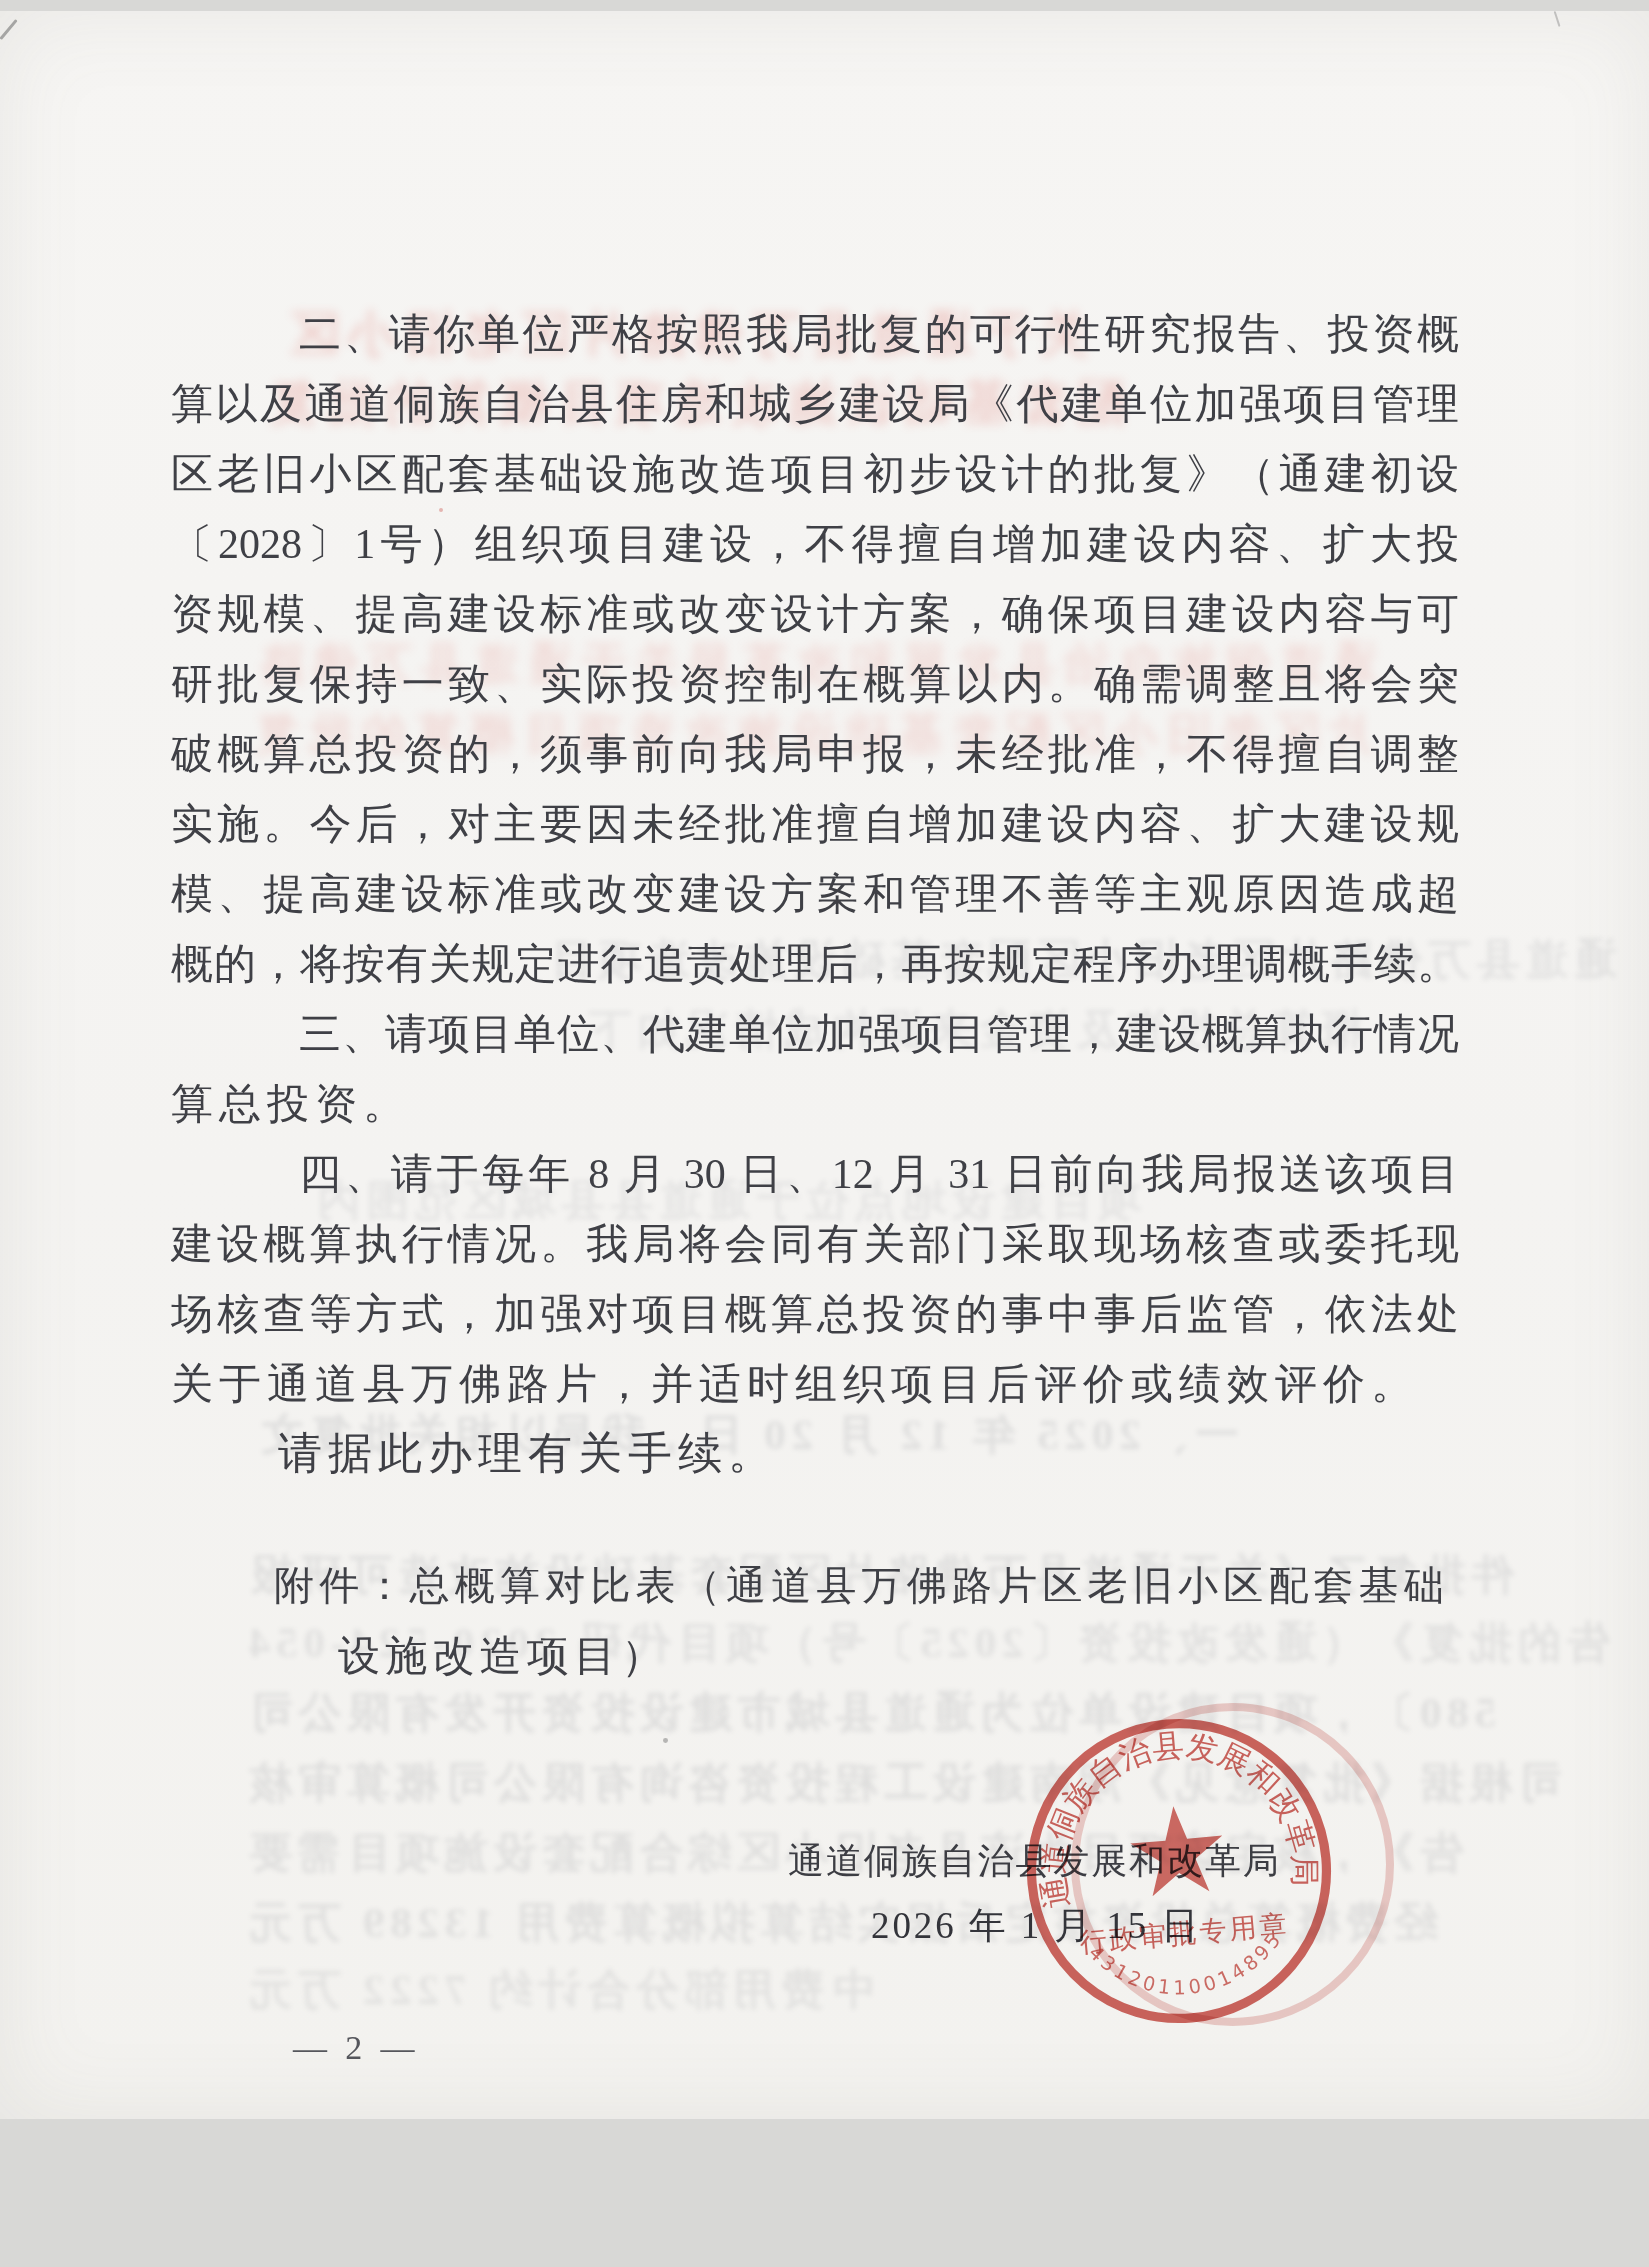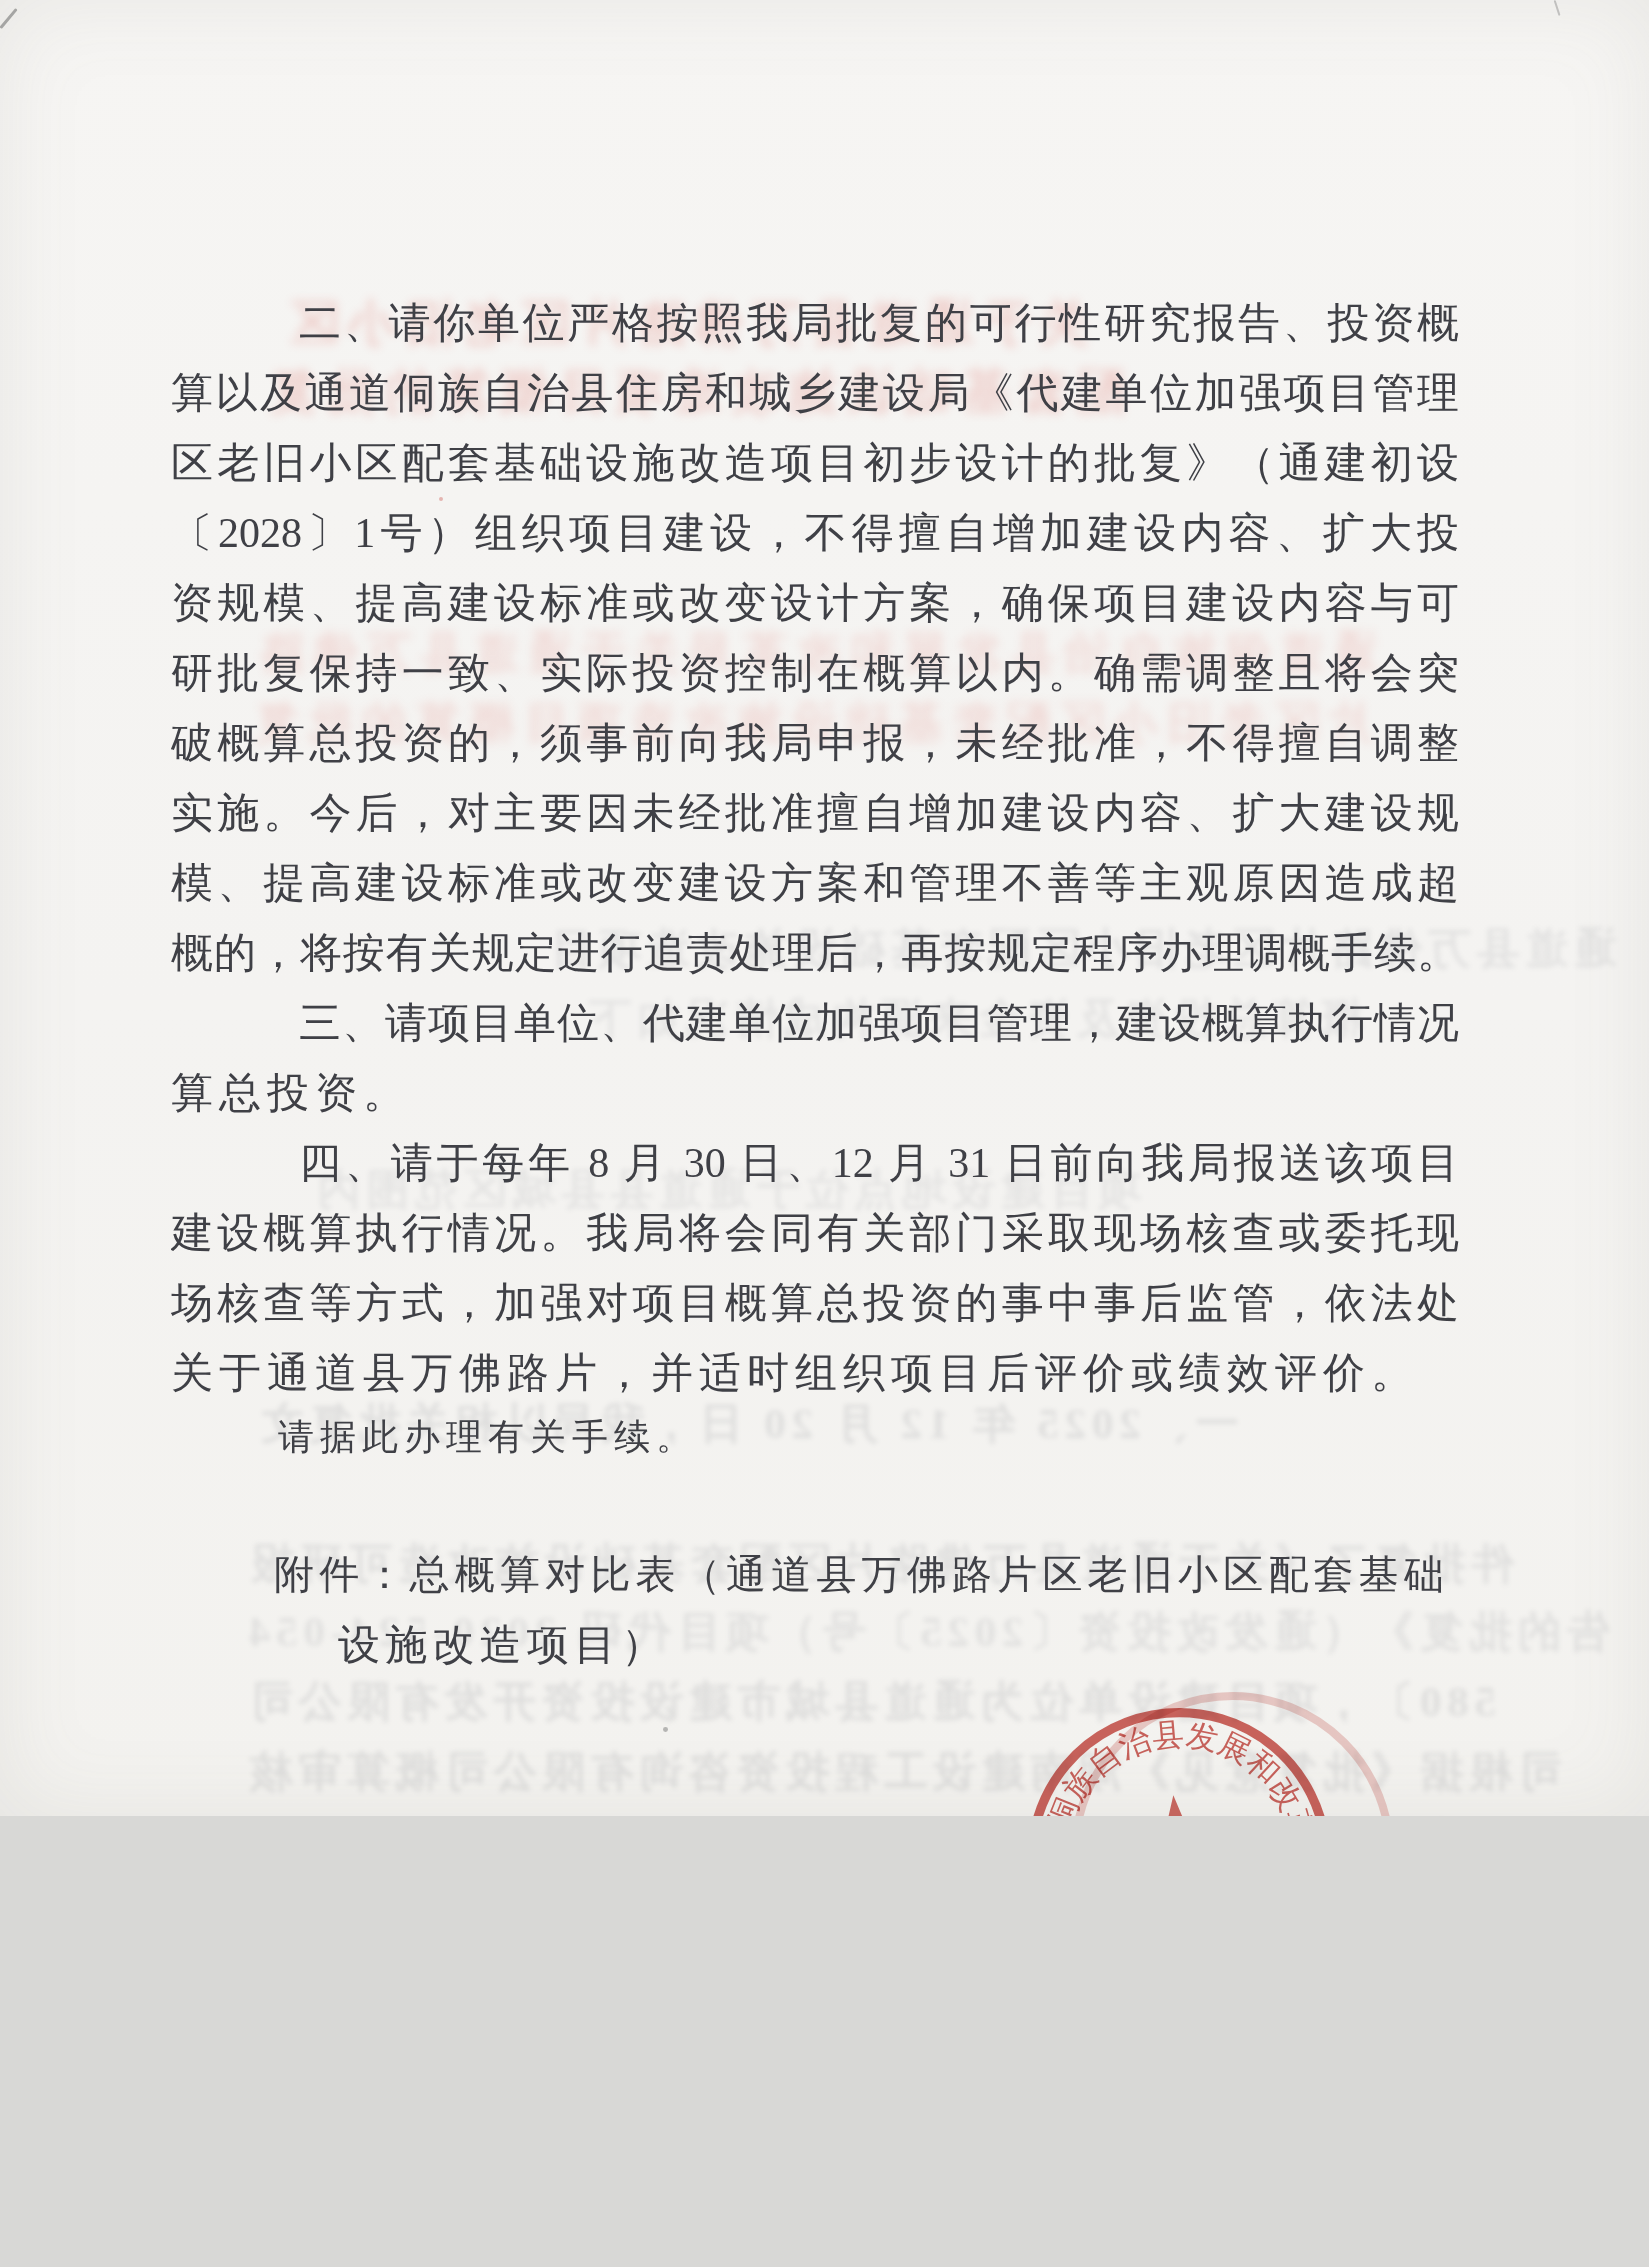--- a/index.html
+++ b/index.html
@@ -1,37 +1,37 @@
 <!DOCTYPE html>
 <html><head>
 <meta charset="utf-8">
 <style>
   html,body{margin:0;padding:0;background:#d8d8d6;}
   .page{
     position:relative;
-    width:1650px;height:1816px;
-    margin:0 auto;
+    width:1650px;height:2108px;
+    margin:11px auto;
     background:linear-gradient(180deg,#f6f5f3 0%,#f4f3f1 55%,#f3f2ef 100%);
     overflow:hidden;
     font-family:"Liberation Serif","DejaVu Serif",serif;
     color:#3f4046;
     box-shadow:inset 0 0 87px rgba(120,115,105,0.10);
   }
   
   .body-text{
     position:absolute;left:171px;top:288px;width:1288px;
     font-size:42px;line-height:70px;
   }
   .bl{height:70px;overflow:hidden;}
   .jst{text-align:justify;text-align-last:justify;}
   .left{text-align:left;text-align-last:left;letter-spacing:6px;}
   .ind{text-indent:128px;}
   .closing{
     position:absolute;left:278px;top:1413px;
-    font-size:36px;letter-spacing:6px;white-space:nowrap;
+    font-size:44px;letter-spacing:6px;white-space:nowrap;
   }
   .attach1{
     position:absolute;left:274px;top:1547px;
     font-size:40px;letter-spacing:5.2px;white-space:nowrap;
   }
   .attach2{
     position:absolute;left:338px;top:1617px;
     font-size:42px;letter-spacing:5.2px;white-space:nowrap;
   }
   .sig-agency{

